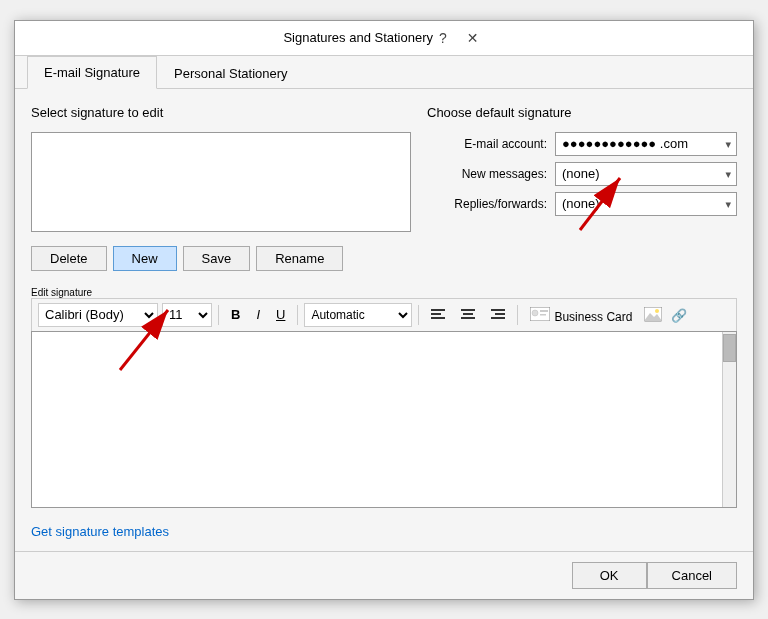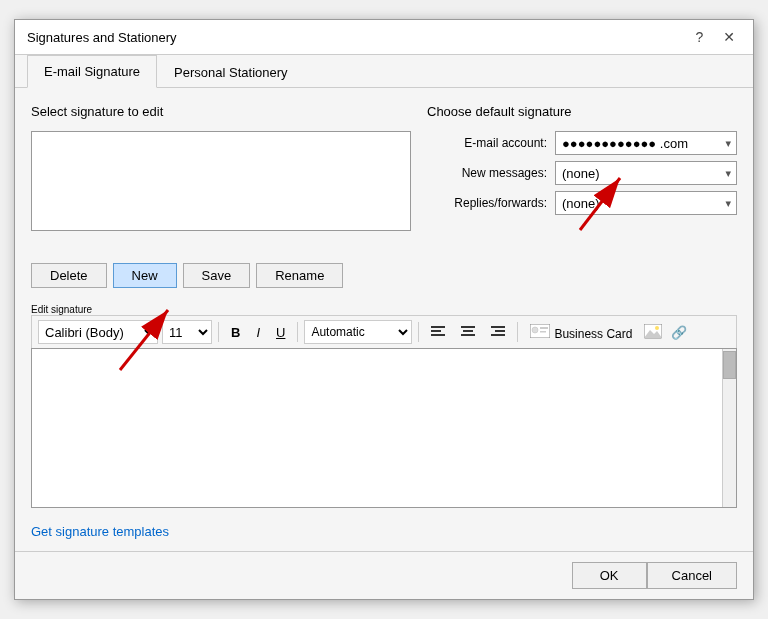--- a/index.html
+++ b/index.html
@@ -21,21 +21,21 @@
       width: 740px;
       min-height: 580px;
       display: flex;
       flex-direction: column;
     }
     .title-bar {
       background: #ffffff;
       border-bottom: 1px solid #ccc;
       padding: 8px 12px;
       display: flex;
-      justify-content: space-between;
+      justify-content: center;
       align-items: center;
     }
     .title-bar-title {
       font-size: 13px;
       font-weight: normal;
       color: #000;
     }
     .title-bar-controls {
       display: flex;
       gap: 8px;
@@ -145,21 +145,21 @@
       right: 6px;
       top: 50%;
       transform: translateY(-50%);
       pointer-events: none;
       font-size: 11px;
       color: #555;
     }
     .btn-row {
       display: flex;
       gap: 6px;
-      margin-top: 20px;
+      margin-top: 2px;
     }
     .btn {
       border: 1px solid #aaa;
       background: #f0f0f0;
       padding: 4px 18px;
       font-size: 13px;
       cursor: pointer;
       min-width: 60px;
       color: #000;
     }

